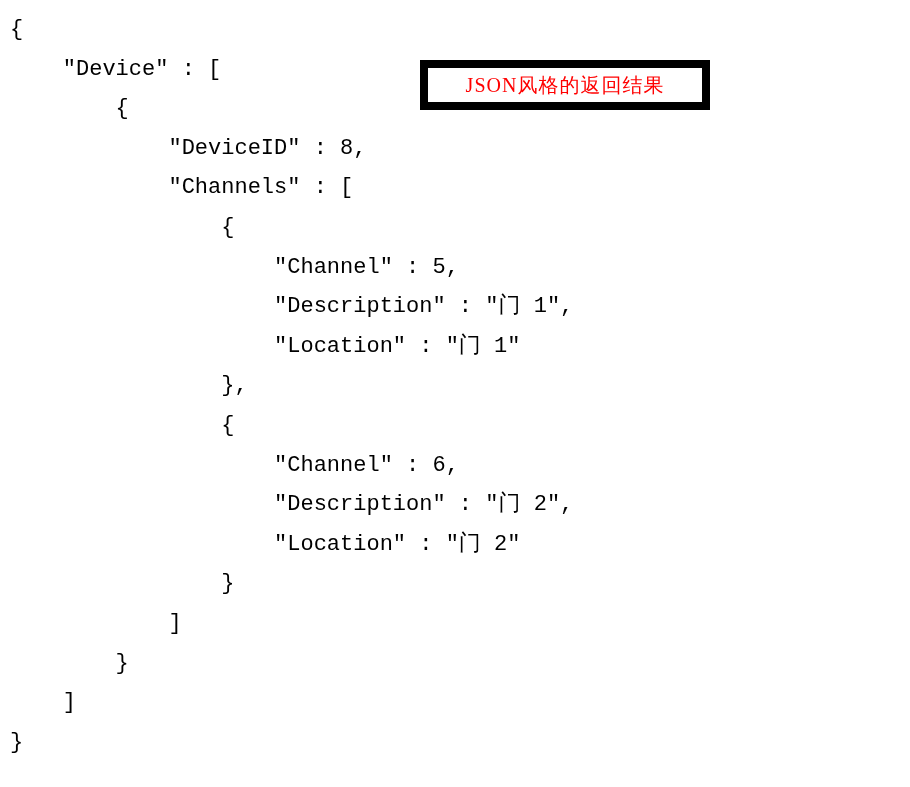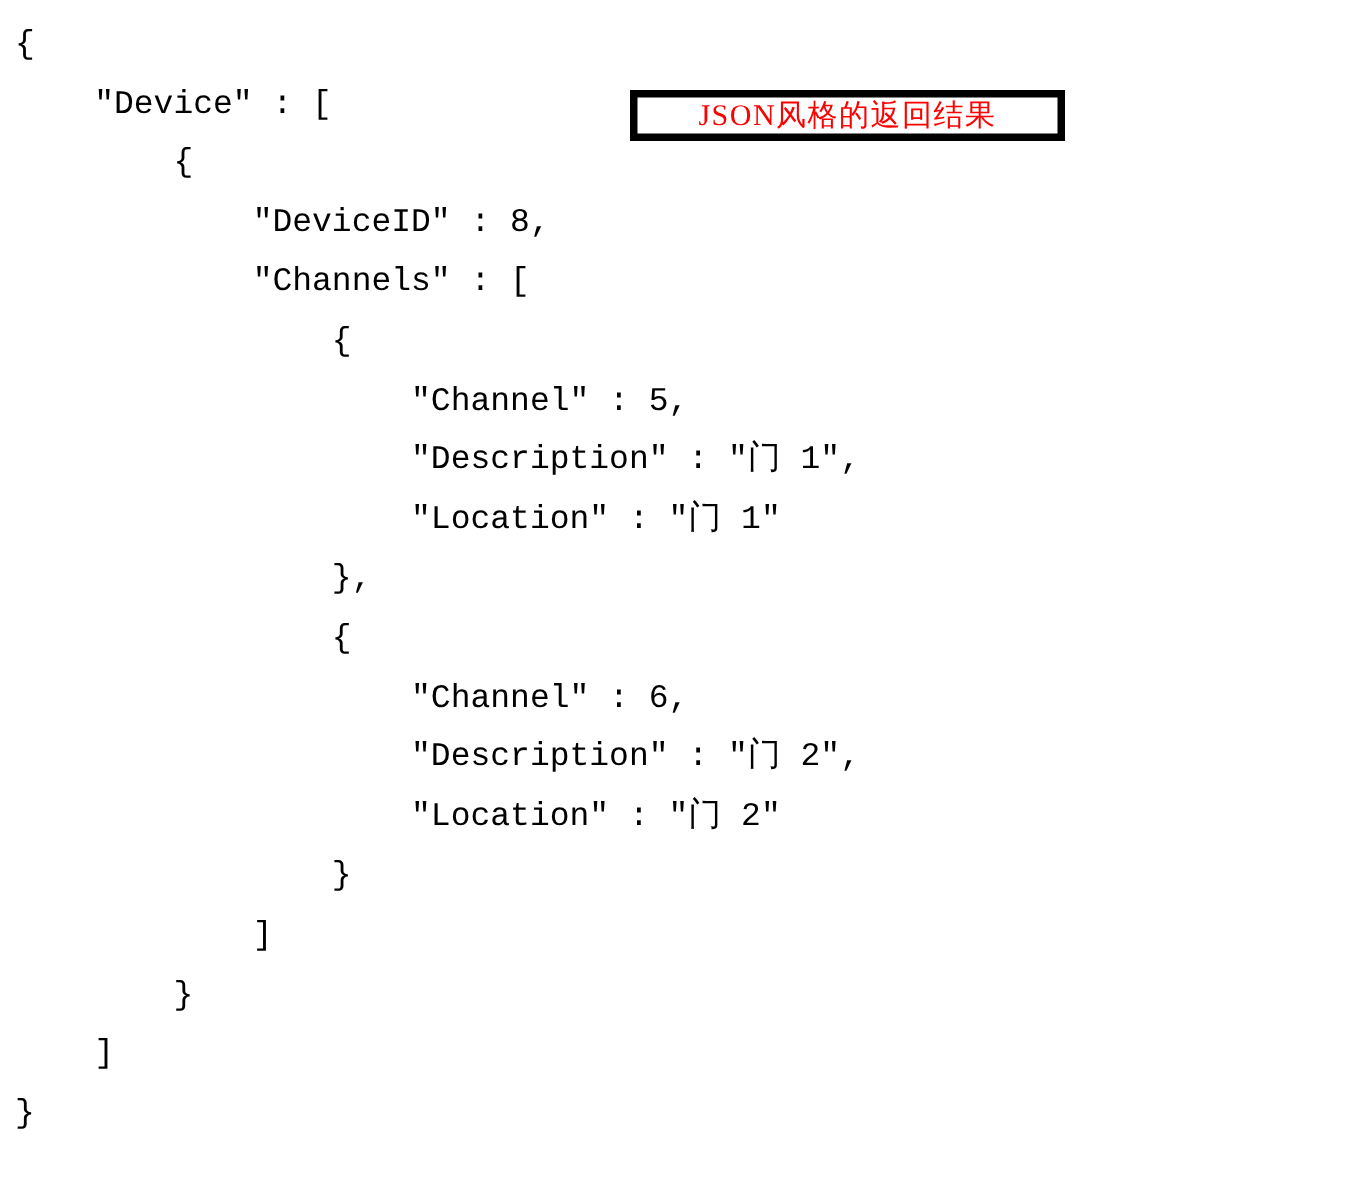--- a/index.html
+++ b/index.html
@@ -18,22 +18,22 @@
     pre {
       margin: 0;
       font-family: inherit;
       white-space: pre;
     }
     .annotation-box {
       position: absolute;
       top: 60px;
       left: 420px;
       width: 290px;
-      height: 34px;
-      border: 5px solid #000000;
+      height: 50px;
+      border: 8px solid #000000;
       box-sizing: border-box;
       display: flex;
       align-items: center;
       justify-content: center;
       background: #fff;
     }
     .annotation-text {
       color: #ff0000;
       font-family: "SimSun", "宋体", serif;
       font-size: 20px;

